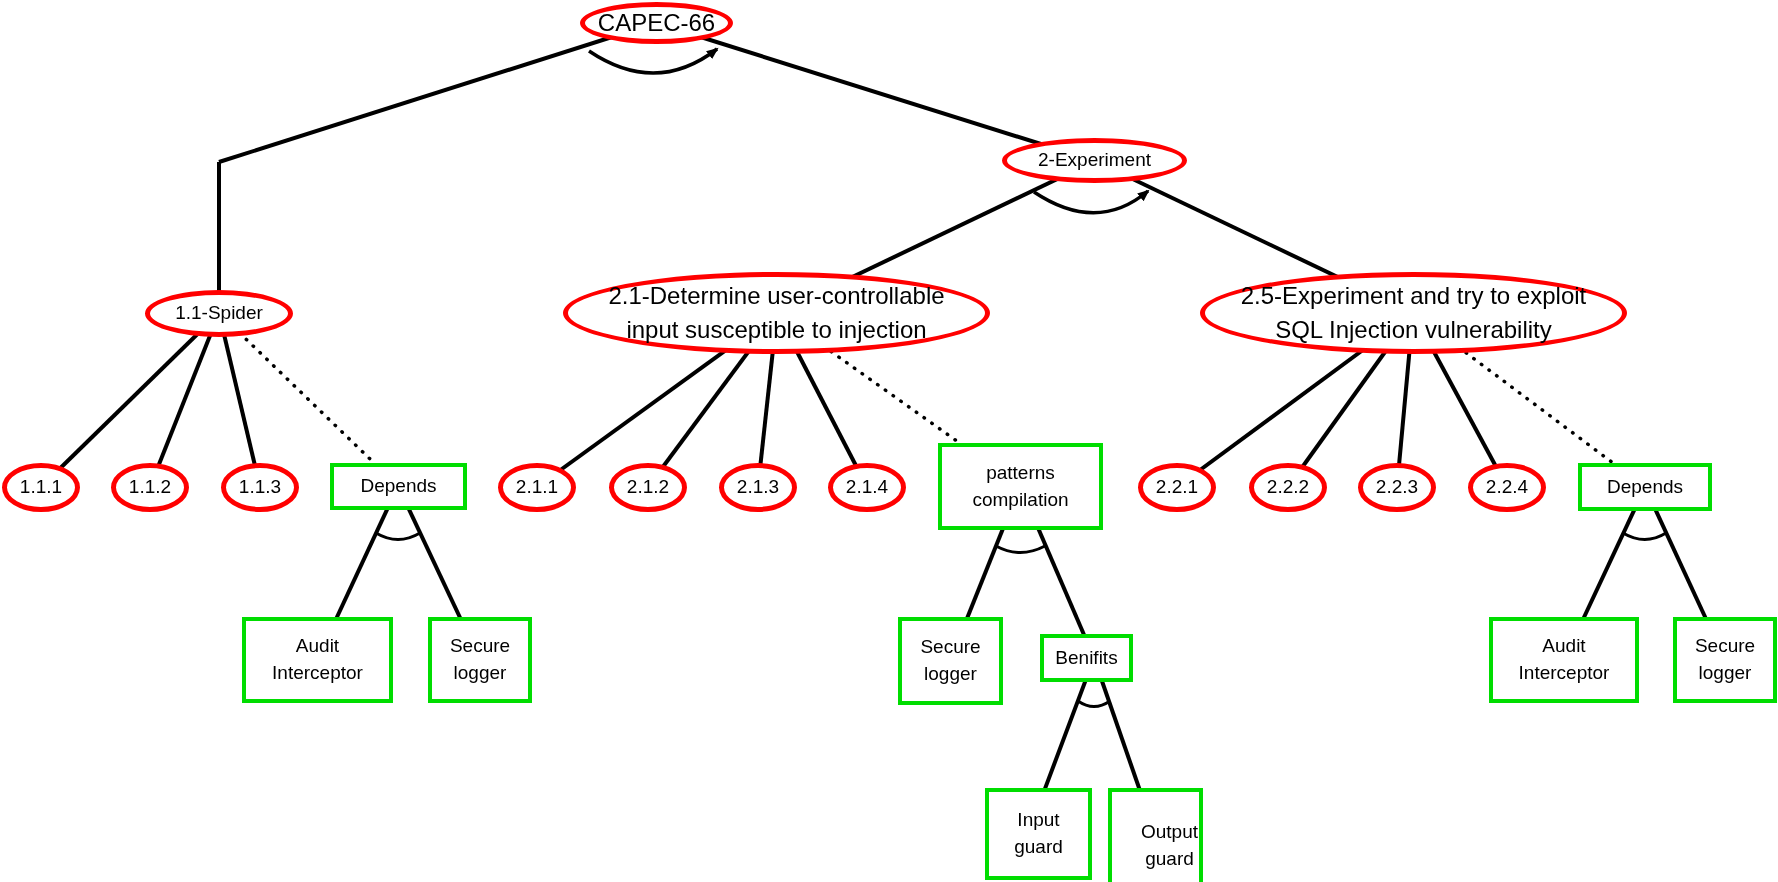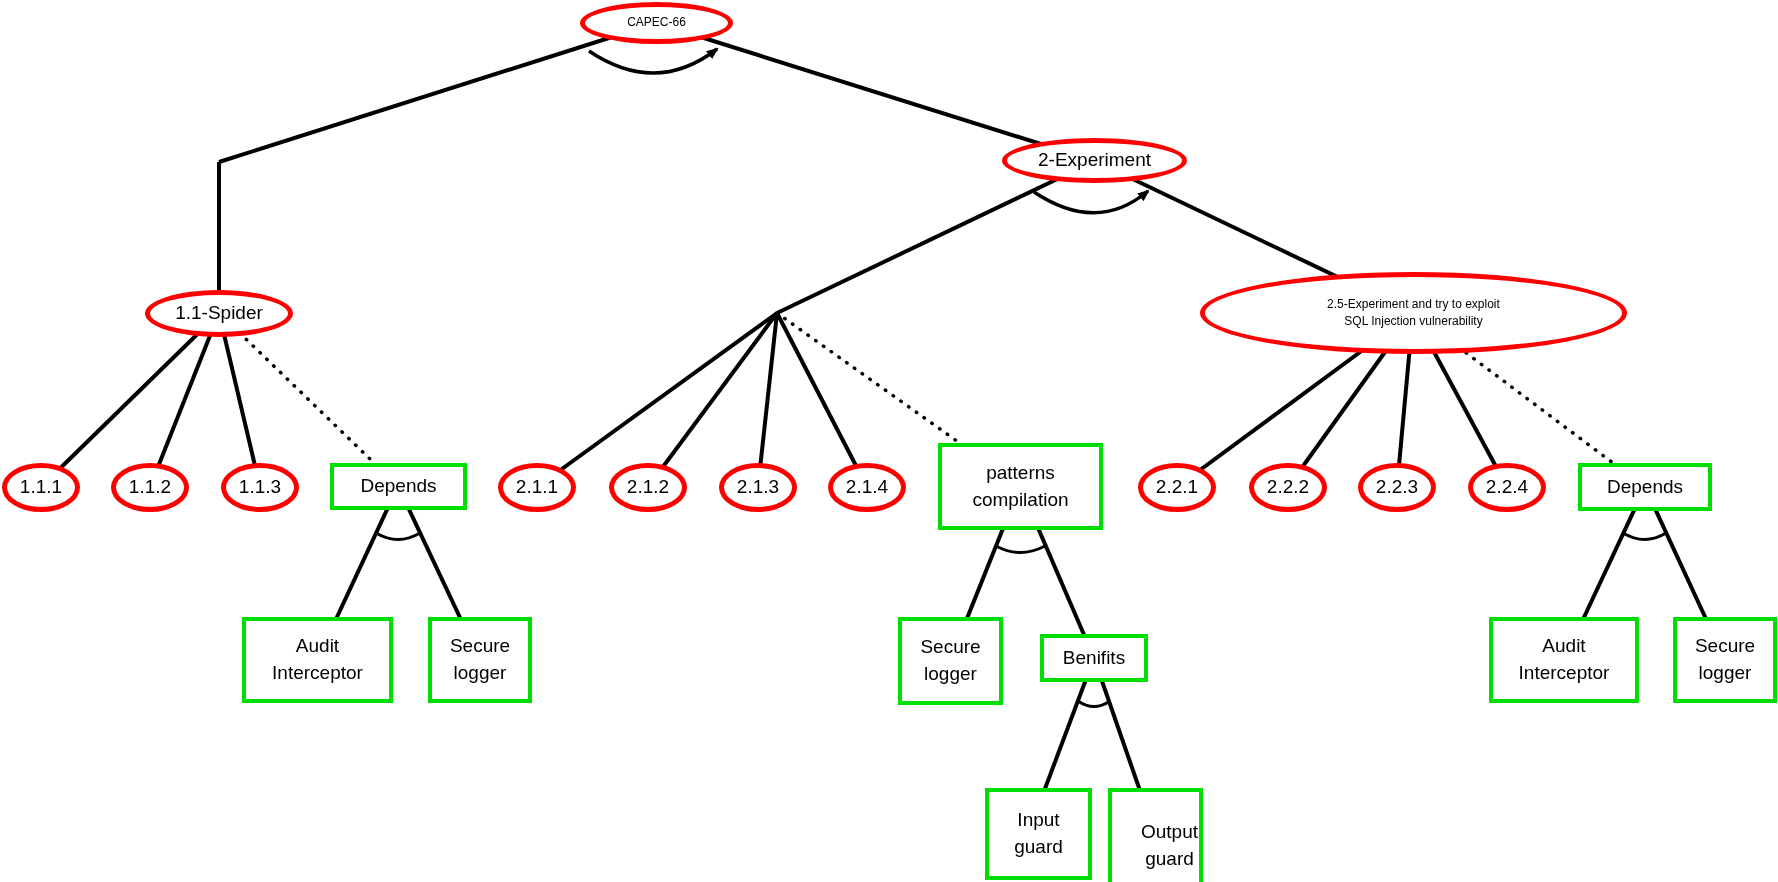--- a/index.html
+++ b/index.html
@@ -14,21 +14,21 @@
   .node {
     position:absolute; z-index:2;
     display:flex; align-items:center; justify-content:center;
     text-align:center; box-sizing:border-box;
     background:#ffffff; color:#000;
     font-size:19px; line-height:1.42;
     white-space:pre-line;
   }
   .ell { border:5px solid #ff0000; border-radius:50%; }
   .box { border:4px solid #00dd00; }
-  .big { font-size:12px; }
+  .big { font-size:24px; }
 </style>
 </head>
 <body>
 
 <div class="stage">
 
   <svg width="1778" height="882" viewBox="0 0 1778 882">
     <defs>
       <marker id="arrow" markerWidth="14" markerHeight="12" refX="10" refY="5" orient="auto" markerUnits="userSpaceOnUse">
         <path d="M0,0 L12,5 L0,10 z" fill="#000"></path>
@@ -76,41 +76,43 @@
       <path d="M 1623,533 Q 1645,546 1666,533"></path>
     </g>
   </svg>
 
   <div class="node ell big" style="left:580px;  top:2px;   width:153px; height:42px;">CAPEC-66</div>
   <div class="node ell" style="left:145px;  top:290px; width:148px; height:47px;">1.1-Spider</div>
   <div class="node ell" style="left:2px;    top:463px; width:78px;  height:49px;">1.1.1</div>
   <div class="node ell" style="left:111px;  top:463px; width:78px;  height:49px;">1.1.2</div>
   <div class="node ell" style="left:221px;  top:463px; width:78px;  height:49px;">1.1.3</div>
   <div class="node ell" style="left:1002px; top:138px; width:185px; height:45px;">2-Experiment</div>
+  <div class="node ell big" style="left:563px;  top:272px; width:427px; height:82px;">2.1-Determine user-controllable
+input susceptible to injection</div>
   <div class="node ell" style="left:498px;  top:463px; width:78px;  height:49px;">2.1.1</div>
   <div class="node ell" style="left:609px;  top:463px; width:78px;  height:49px;">2.1.2</div>
   <div class="node ell" style="left:719px;  top:463px; width:78px;  height:49px;">2.1.3</div>
   <div class="node ell" style="left:828px;  top:463px; width:78px;  height:49px;text-align:right;">2.1.4</div>
   <div class="node ell big" style="left:1200px; top:272px; width:427px; height:82px;">2.5-Experiment and try to exploit
 SQL Injection vulnerability</div>
   <div class="node ell" style="left:1138px; top:463px; width:78px;  height:49px;">2.2.1</div>
   <div class="node ell" style="left:1249px; top:463px; width:78px;  height:49px;">2.2.2</div>
   <div class="node ell" style="left:1358px; top:463px; width:78px;  height:49px;">2.2.3</div>
   <div class="node ell" style="left:1468px; top:463px; width:78px;  height:49px;text-align:right;">2.2.4</div>
 
   <div class="node box" style="left:330px;  top:463px; width:137px; height:47px;">Depends</div>
   <div class="node box" style="left:242px;  top:617px; width:151px; height:86px;">Audit
 Interceptor</div>
   <div class="node box" style="left:428px;  top:617px; width:104px; height:86px;">Secure
 logger</div>
   <div class="node box" style="left:938px;  top:443px; width:165px; height:87px;">patterns
 compilation</div>
   <div class="node box" style="left:898px;  top:617px; width:105px; height:88px;">Secure
 logger</div>
-  <div class="node box" style="left:1040px; top:634px; width:108px; height:48px;">Benifits</div>
+  <div class="node box" style="left:1040px; top:634px; width:93px; height:48px;">Benifits</div>
   <div class="node box" style="left:985px;  top:788px; width:107px;  height:92px;">Input
 guard</div>
   <div class="node box" style="left:1108px; top:788px; width:95px;  height:116px;padding-left:28px;">Output
 guard</div>
   <div class="node box" style="left:1578px; top:463px; width:134px; height:48px;">Depends</div>
   <div class="node box" style="left:1489px; top:617px; width:150px; height:86px;">Audit
 Interceptor</div>
   <div class="node box" style="left:1673px; top:617px; width:104px; height:86px;">Secure
 logger</div>
 

